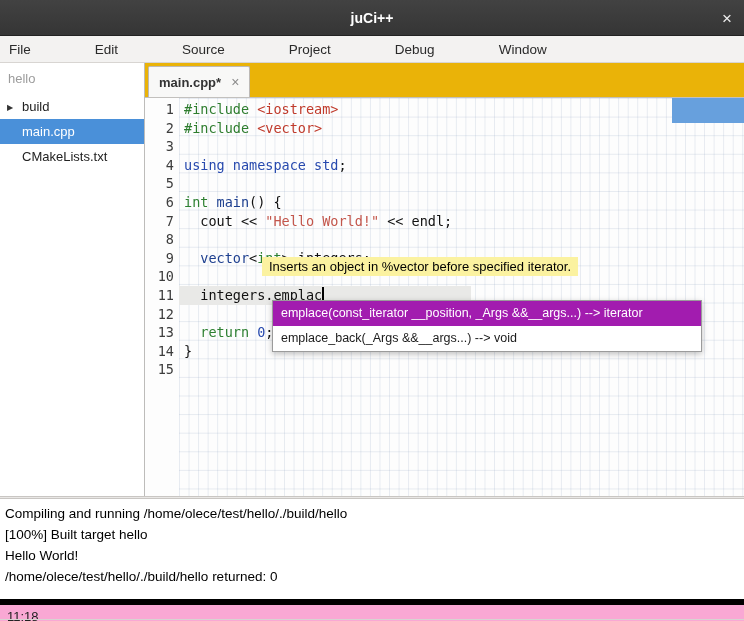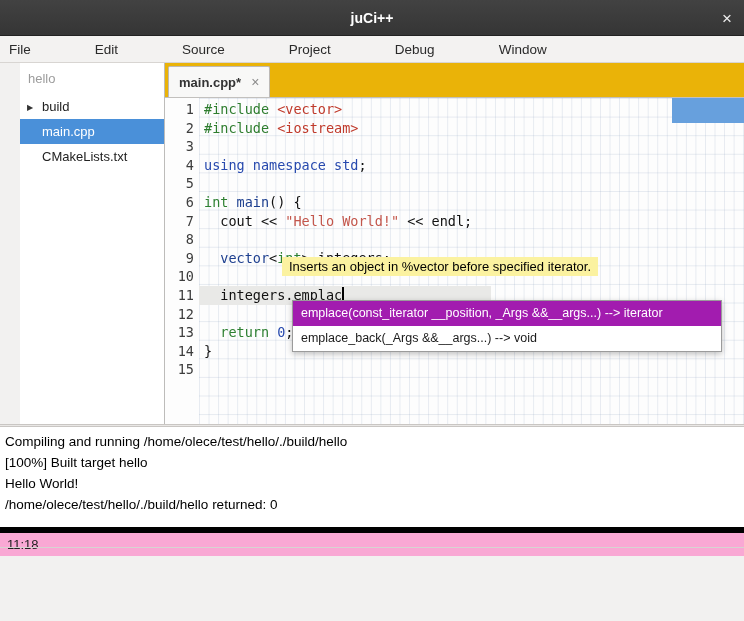--- a/index.html
+++ b/index.html
@@ -10,21 +10,21 @@
   
   .titlebar { height:36px; background:linear-gradient(#424242,#353535); display:flex; align-items:center; justify-content:center; position:relative; border-bottom:1px solid #222; }
   .titlebar .title { color:#ffffff; font-weight:bold; font-size:14px; }
   .win-close { position:absolute; right:12px; top:50%; transform:translateY(-50%); color:#eeeeee; font-size:17px; cursor:pointer; line-height:1; }
 
   
   .menubar { height:27px; background:#f3f2f1; display:flex; align-items:stretch; border-bottom:1px solid #d8d5d2;gap:46px; }
   .menu-item { padding:0 9px; font-size:13.5px; color:#2a2a2a; display:flex; align-items:center; cursor:default; }
 
   
-  .main { display:flex; height:361px;padding-left:20px; }
+  .main { display:flex; height:433px; }
   .sidebar { width:145px; background:#ffffff; border-right:1px solid #bdbcba; flex:none; overflow:hidden; }
   .project-name { color:#9c9c9c; font-size:13px; padding:8px 8px 8px 8px; }
   .tree-row { height:25px; display:flex; align-items:center; position:relative; padding-left:22px; font-size:13px; color:#222; cursor:pointer; }
   .tree-row .expander { position:absolute; left:7px; top:50%; transform:translateY(-50%); font-size:8px; color:#333; }
   .tree-row.selected { background:#4a90d9; color:#ffffff; }
 
   .editor-col { flex:1; display:flex; flex-direction:column; min-width:0; }
 
   
   .tabbar { height:35px; background:#eab308; border-bottom:1px solid #c2c0bd; display:flex; align-items:flex-end; padding-left:3px; }
@@ -135,22 +135,22 @@
             <div class="ln">8</div>
             <div class="ln">9</div>
             <div class="ln">10</div>
             <div class="ln">11</div>
             <div class="ln">12</div>
             <div class="ln">13</div>
             <div class="ln">14</div>
             <div class="ln">15</div>
           </div>
         <div class="code-lines" id="code-lines">
+            <div class="code-line"><span class="tok-pp">#include</span><span class="tok-pl"> </span><span class="tok-inc">&lt;iostream&gt;</span></div>
             <div class="code-line"><span class="tok-pp">#include</span><span class="tok-pl"> </span><span class="tok-inc">&lt;vector&gt;</span></div>
-            <div class="code-line"><span class="tok-pp">#include</span><span class="tok-pl"> </span><span class="tok-inc">&lt;iostream&gt;</span></div>
             <div class="code-line"></div>
             <div class="code-line"><span class="tok-kw">using namespace std</span><span class="tok-pl">;</span></div>
             <div class="code-line"></div>
             <div class="code-line"><span class="tok-type">int</span><span class="tok-pl"> </span><span class="tok-fn">main</span><span class="tok-pl">() {</span></div>
             <div class="code-line"><span class="tok-pl">  cout &lt;&lt; </span><span class="tok-str">"Hello World!"</span><span class="tok-pl"> &lt;&lt; endl;</span></div>
             <div class="code-line"></div>
             <div class="code-line"><span class="tok-pl">  </span><span class="tok-cls">vector</span><span class="tok-pl">&lt;</span><span class="tok-type">int</span><span class="tok-pl">&gt; integers;</span></div>
             <div class="code-line"></div>
             <div class="code-line"><span class="tok-pl">  integers.emplac</span><span class="caret"></span></div>
             <div class="code-line"></div>

